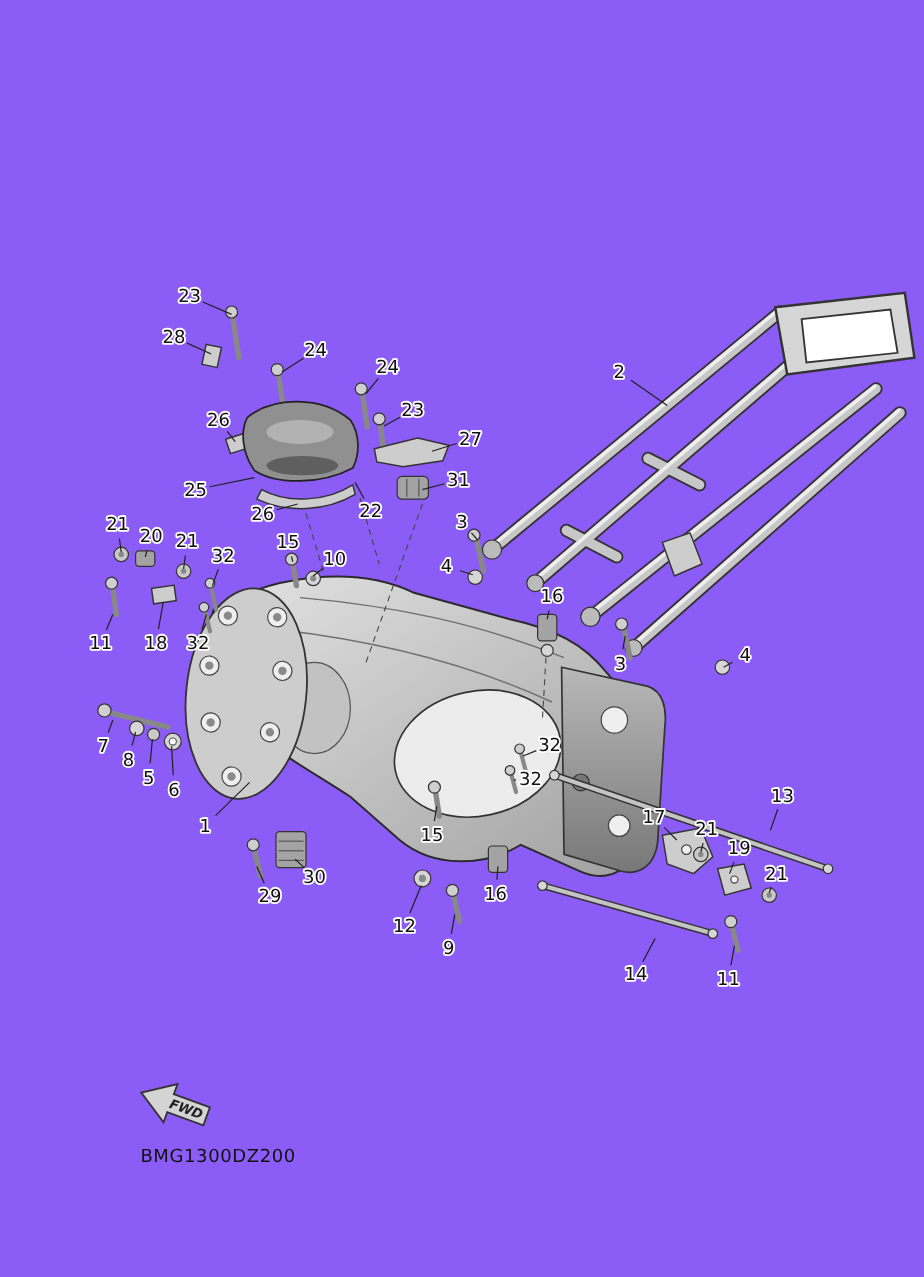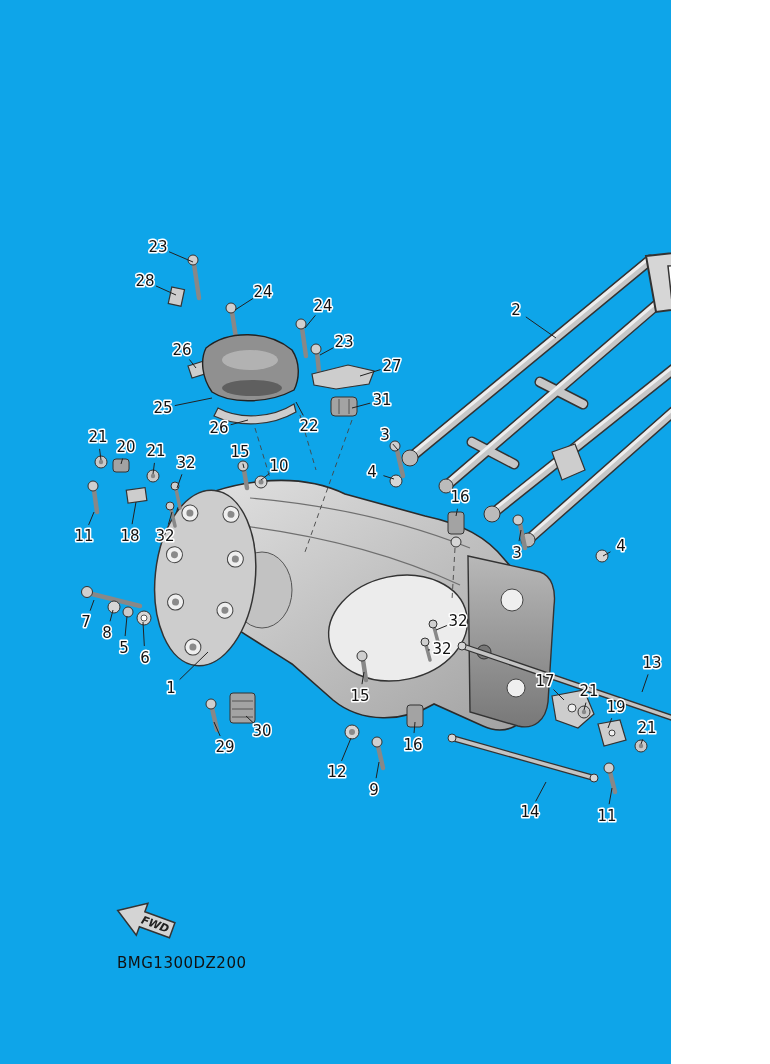--- a/index.html
+++ b/index.html
@@ -1,16 +1,16 @@
 <!DOCTYPE html>
 <html><head>
 <meta charset="utf-8">
 <style>
   html,body{margin:0;padding:0;background:#fff;}
-  .page{position:relative;width:671px;height:1064px;background:#0ea5e9;overflow:hidden;}
+  .page{position:relative;width:770px;height:1064px;background:#8b5cf6;overflow:hidden;}
   svg{display:block;}
   #leader-layer line{stroke:#222;stroke-width:1;}
   #callout-layer text{
     font:15px "DejaVu Sans",sans-serif;fill:#111;text-anchor:middle;
     paint-order:stroke;stroke:#fff;stroke-width:3px;stroke-linejoin:round;
   }
   .head{fill:#cfcfcf;stroke:#333;stroke-width:1;}
   .shaft{stroke:#888;stroke-width:4.5;stroke-linecap:round;}
   .shaft-thin{stroke:#888;stroke-width:3.5;stroke-linecap:round;}
   .washer{fill:#d6d6d6;stroke:#333;stroke-width:1;}

